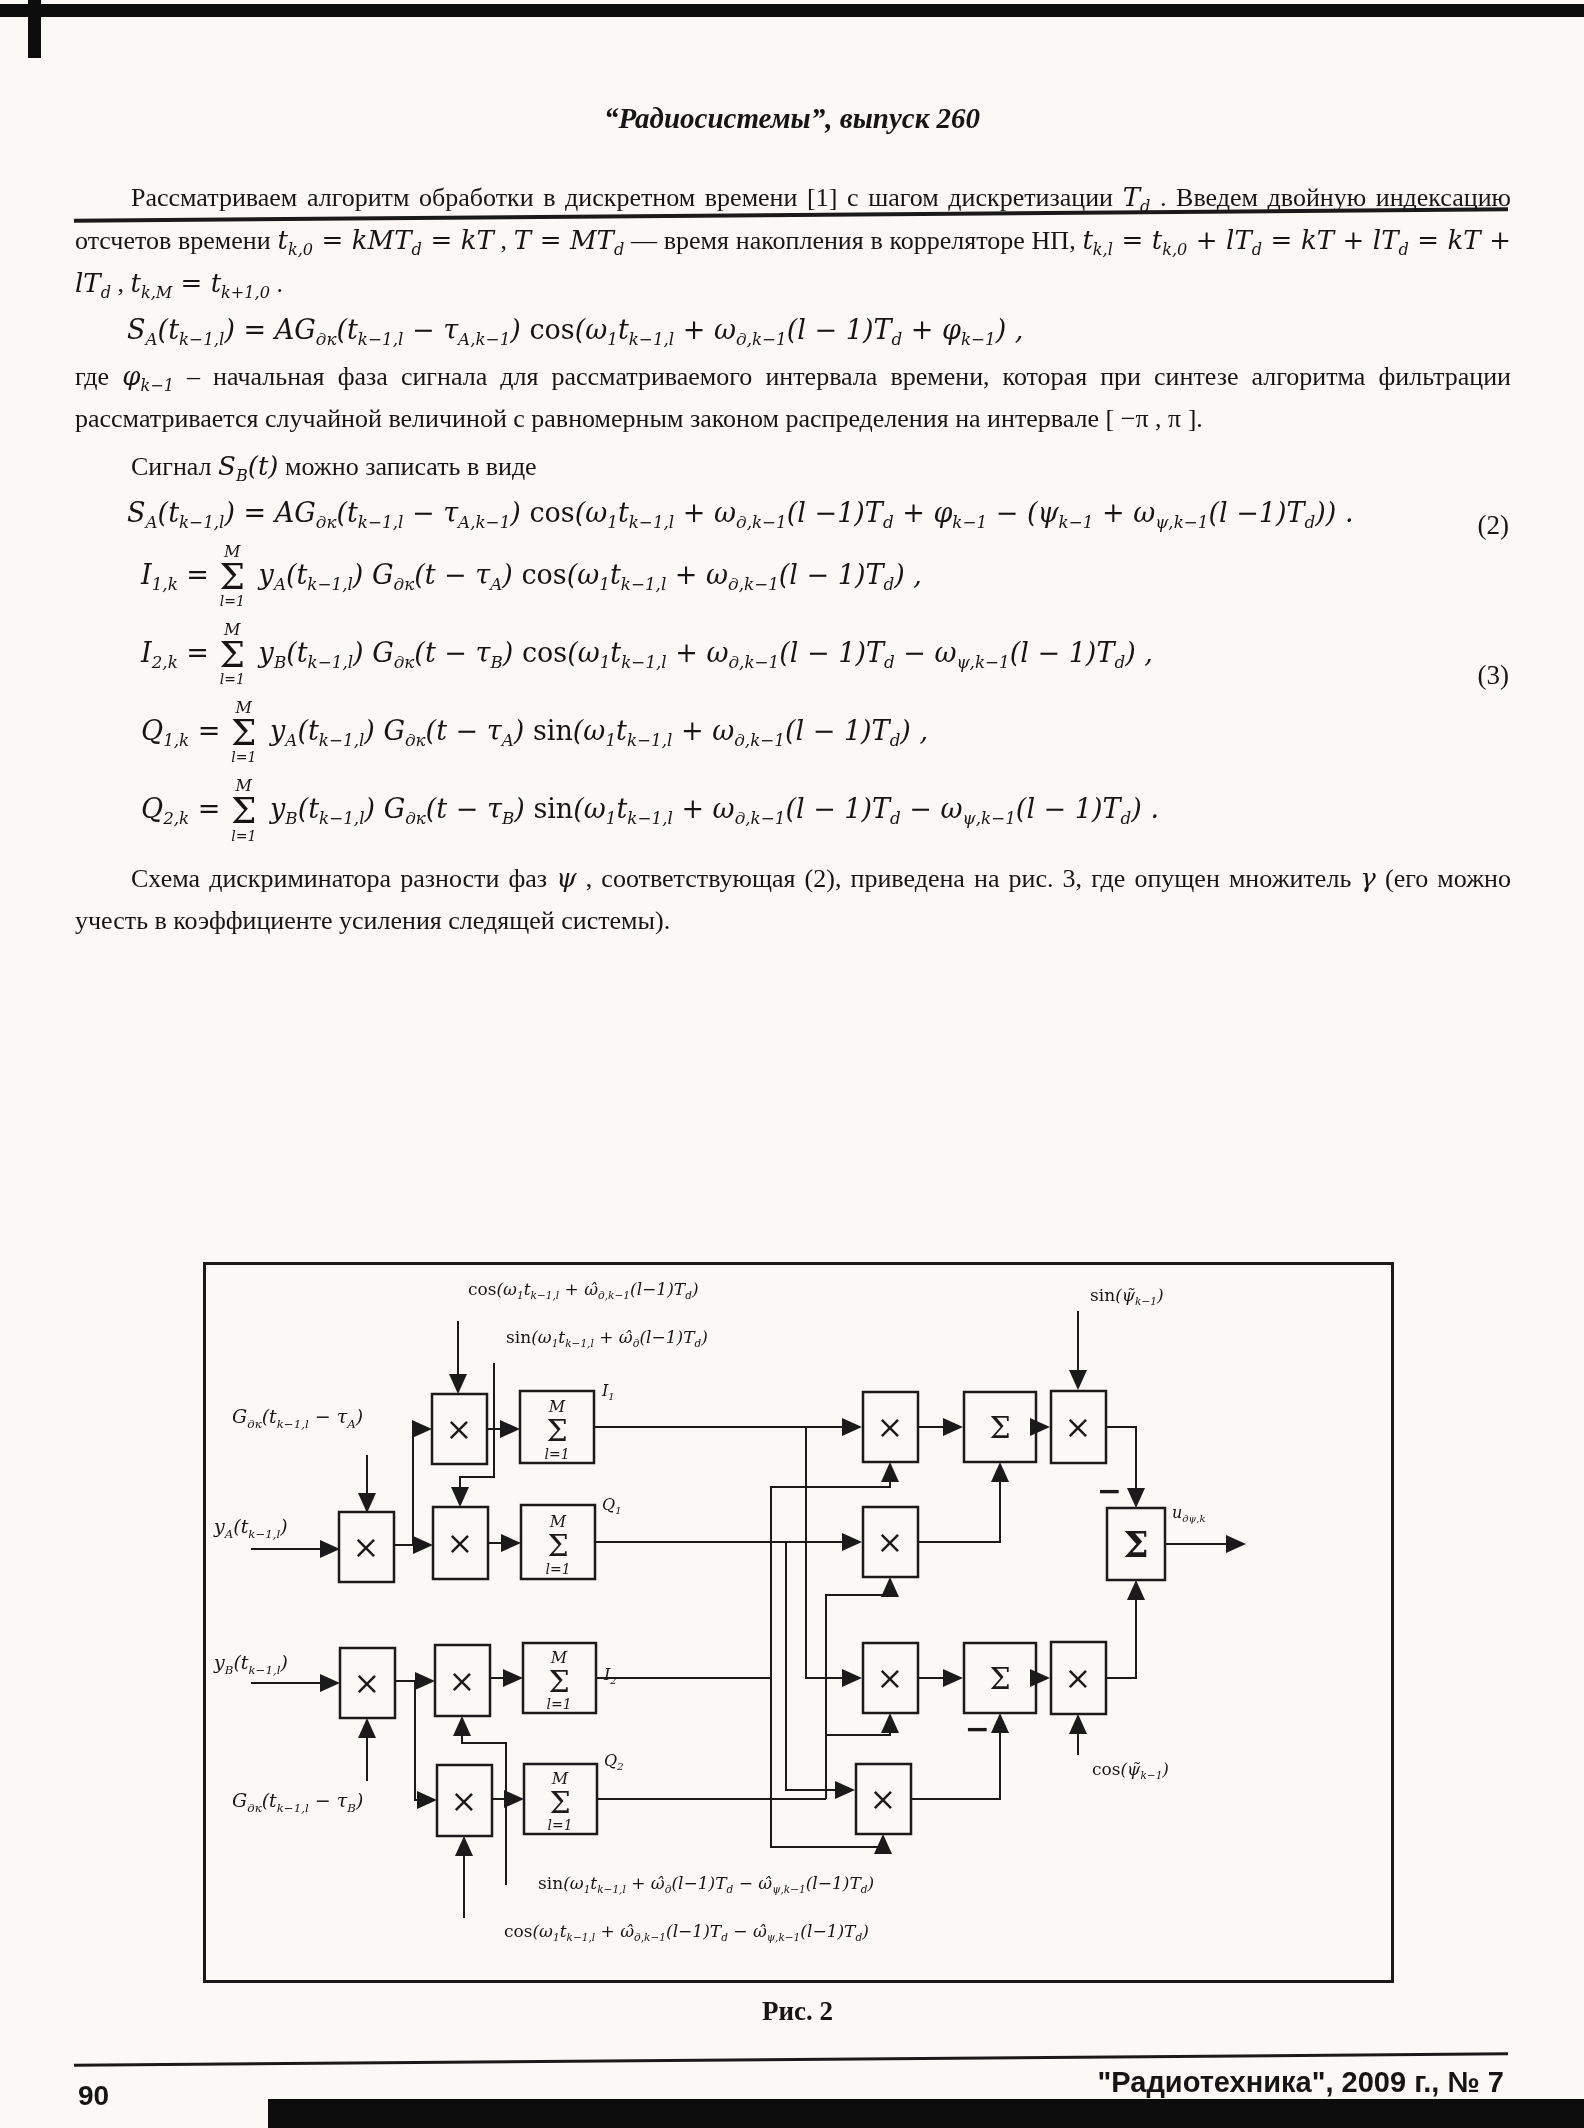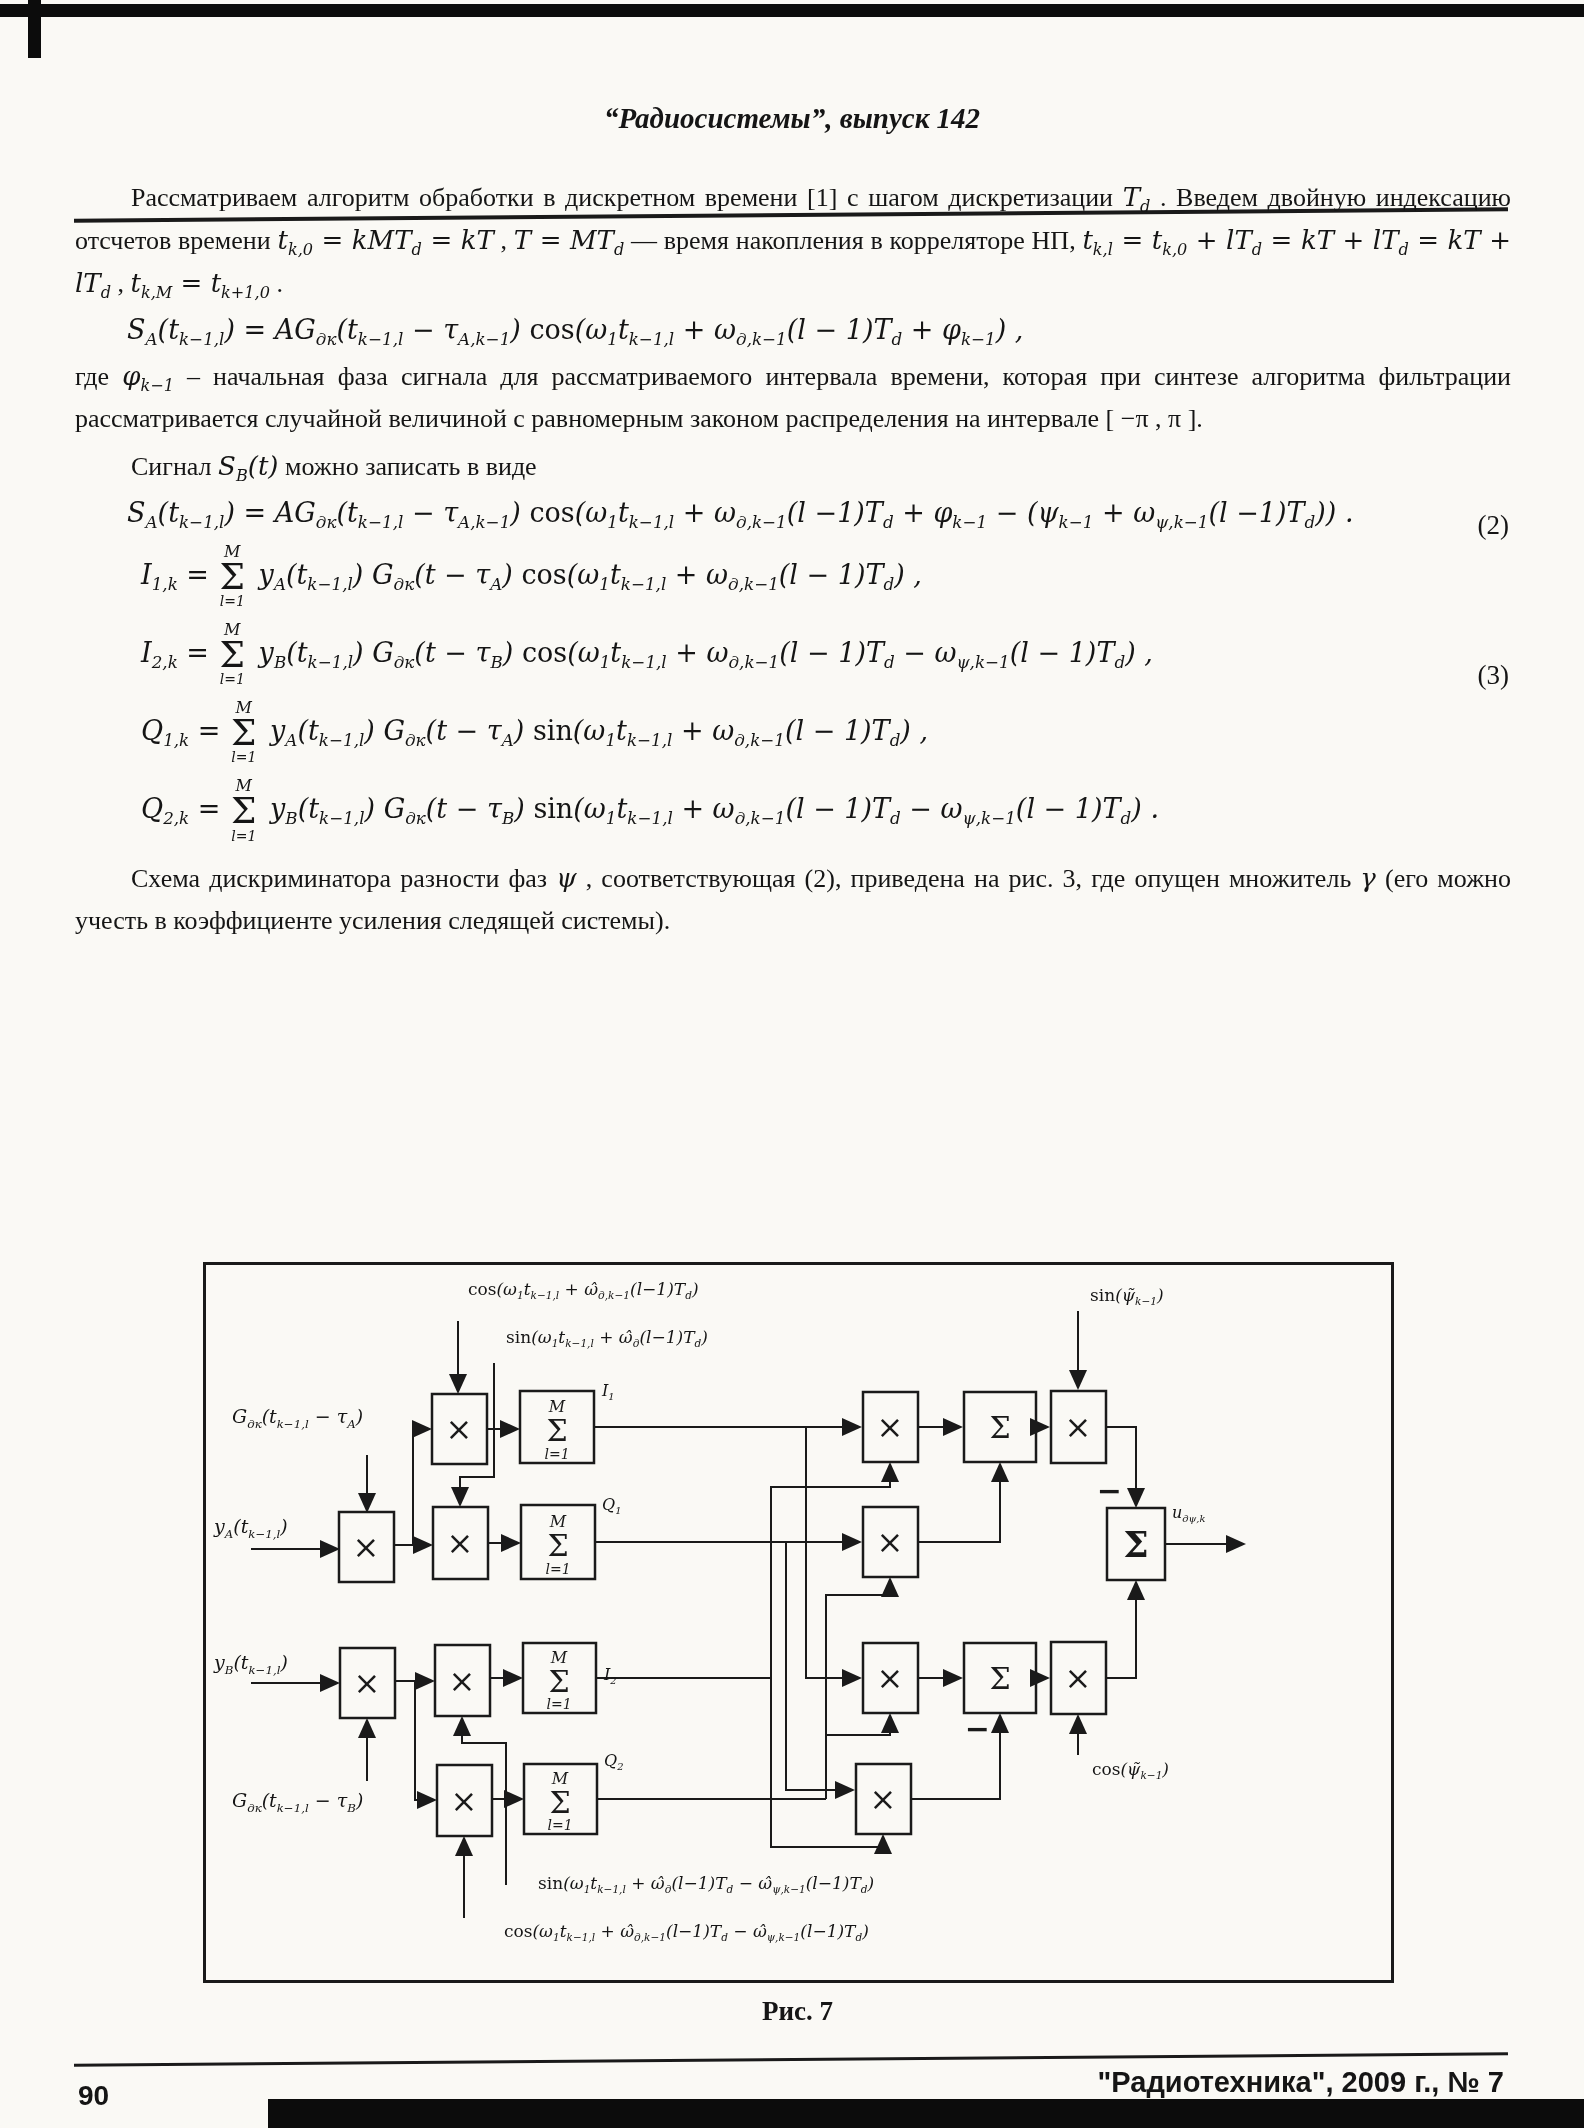--- a/index.html
+++ b/index.html
@@ -55,21 +55,21 @@
   .lim2{font-family:"DejaVu Serif",serif;font-style:italic;font-size:14px;fill:#1a1a1a;text-anchor:middle;}
   .minus{font-family:"DejaVu Serif",serif;font-size:30px;font-weight:bold;fill:#1a1a1a;text-anchor:end;}
 </style>
 </head>
 <body>
 
 <div class="page">
   <div class="scan-top-bar"></div>
   <div class="scan-left-mark"></div>
 
-  <div class="header">“Радиосистемы”, выпуск 142</div>
+  <div class="header">“Радиосистемы”, выпуск 260</div>
   <div class="header-rule"></div>
 
   <div class="body">
     <p class="p ind">Рассматриваем алгоритм обработки в дискретном времени [1] с шагом дискретизации <span class="math">T<sub>d</sub></span> . Введем двойную индексацию отсчетов времени <span class="math">t<sub>k,0</sub> = kMT<sub>d</sub> = kT</span> ,  <span class="math">T = MT<sub>d</sub></span>  —  время накопления в корреляторе НП, <span class="math">t<sub>k,l</sub> = t<sub>k,0</sub> + lT<sub>d</sub> = kT + lT<sub>d</sub> = kT + lT<sub>d</sub></span> , <span class="math">t<sub>k,M</sub> = t<sub>k+1,0</sub></span> .</p>
     <div class="eq">S<sub>A</sub>(t<sub>k−1,l</sub>) = AG<sub>дк</sub>(t<sub>k−1,l</sub> − τ<sub>A,k−1</sub>) <span class="up">cos</span>(ω<sub>1</sub>t<sub>k−1,l</sub> + ω<sub>д,k−1</sub>(l − 1)T<sub>d</sub> + φ<sub>k−1</sub>) ,</div>
     <p class="p">где <span class="math">φ<sub>k−1</sub></span>  –  начальная фаза сигнала для рассматриваемого интервала времени, которая при синтезе алгоритма фильтрации рассматривается случайной величиной с равномерным законом распределения на интервале [ −π , π ].</p>
     <p class="p ind">Сигнал <span class="math">S<sub>B</sub>(t)</span> можно записать в виде</p>
     <div class="eq">S<sub>A</sub>(t<sub>k−1,l</sub>) = AG<sub>дк</sub>(t<sub>k−1,l</sub> − τ<sub>A,k−1</sub>) <span class="up">cos</span>(ω<sub>1</sub>t<sub>k−1,l</sub> + ω<sub>д,k−1</sub>(l −1)T<sub>d</sub> + φ<sub>k−1</sub> − (ψ<sub>k−1</sub> + ω<sub>ψ,k−1</sub>(l −1)T<sub>d</sub>)) .</div>
     <div class="eq eq-row">
       <span class="eq-num">(2)</span>
@@ -251,19 +251,19 @@
     <div class="fl" style="left:886px;top:494px;"><span class="up">cos</span>(ψ̃<sub>k−1</sub>)</div>
     <div class="fl var" style="left:396px;top:116px;">I<sub>1</sub></div>
     <div class="fl var" style="left:396px;top:230px;">Q<sub>1</sub></div>
     <div class="fl var" style="left:398px;top:366px;margin-top:34px;">I<sub>2</sub></div>
     <div class="fl var" style="left:398px;top:486px;">Q<sub>2</sub></div>
     <div class="fl var" style="left:966px;top:238px;">u<sub>дψ,k</sub></div>
     <div class="fl" style="left:332px;top:608px;"><span class="up">sin</span>(ω<sub>1</sub>t<sub>k−1,l</sub> + ω̂<sub>д</sub>(l−1)T<sub>d</sub> − ω̂<sub>ψ,k−1</sub>(l−1)T<sub>d</sub>)</div>
     <div class="fl" style="left:298px;top:656px;"><span class="up">cos</span>(ω<sub>1</sub>t<sub>k−1,l</sub> + ω̂<sub>д,k−1</sub>(l−1)T<sub>d</sub> − ω̂<sub>ψ,k−1</sub>(l−1)T<sub>d</sub>)</div>
   </div>
 
-  <div class="caption">Рис. 7</div>
+  <div class="caption">Рис. 2</div>
 
   <div class="footer-rule"></div>
   <div class="footer-right">"Радиотехника", 2009 г., № 7</div>
   <div class="page-num">90</div>
   <div class="scan-bottom-bar"></div>
 </div>
 
 </body></html>

